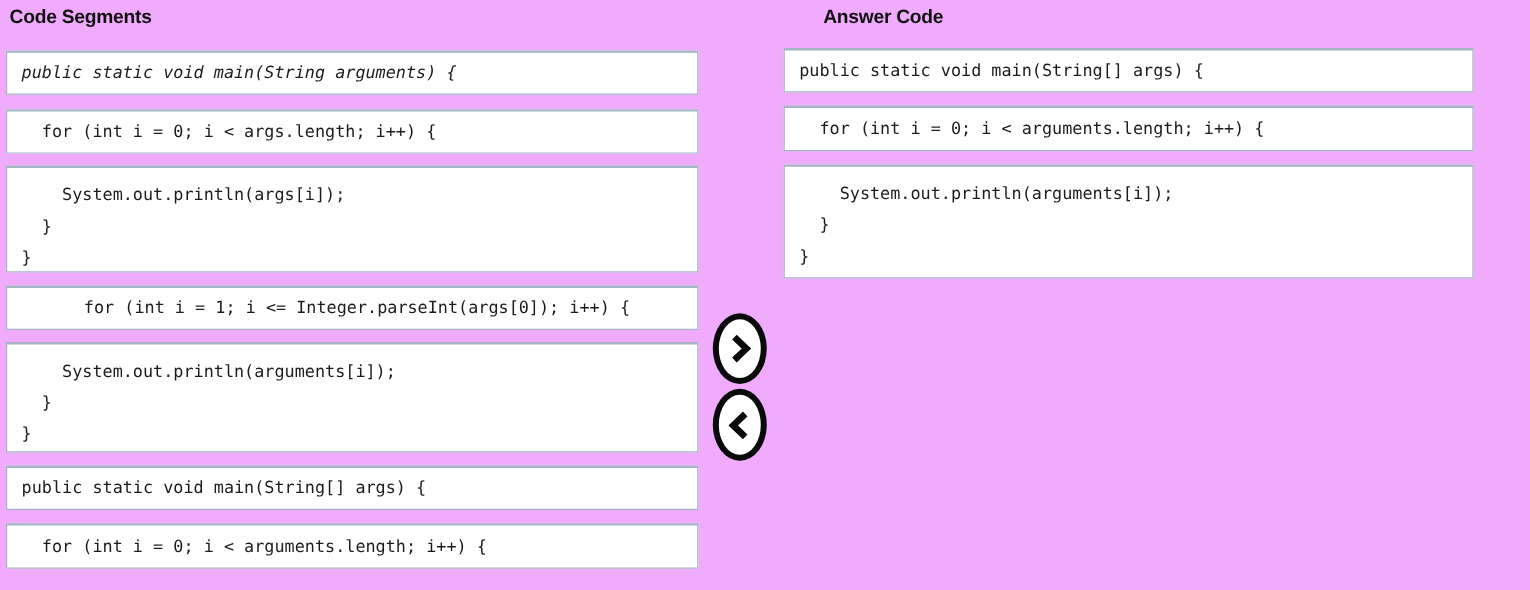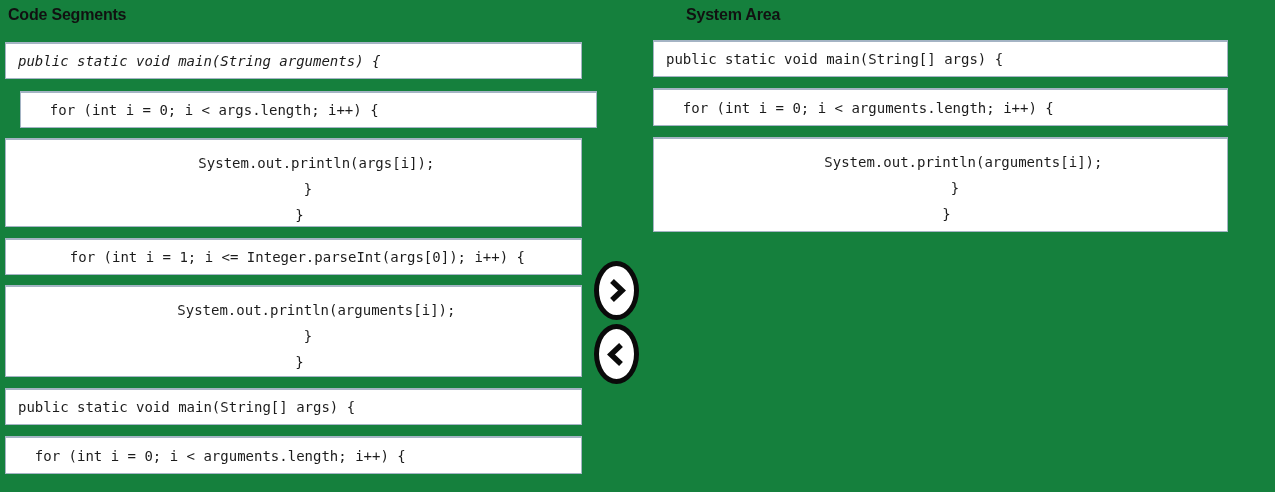--- a/index.html
+++ b/index.html
@@ -4,21 +4,21 @@
 <style>
   html, body {
     margin: 0;
     padding: 0;
     background: #ffffff;
   }
   .stage {
     position: relative;
     width: 1275px;
     height: 492px;
-    background: #15803d;
+    background: #f0abfc;
     font-family: "Liberation Sans", sans-serif;
     overflow: hidden;
   }
   .panel-title {
     position: absolute;
     font-family: "Liberation Sans", sans-serif;
     font-size: 16px;
     font-weight: 700;
     color: #111111;
     letter-spacing: -0.2px;
@@ -37,21 +37,20 @@
     overflow: hidden;
   }
   .code-box.single {
     display: flex;
     align-items: center;
     padding-left: 12px;
   }
   .code-box.multi {
     padding: 10px 0 0 12px;
     line-height: 26px;
-    text-align: center;
   }
   .move-btn {
     position: absolute;
     box-sizing: border-box;
     background: #ffffff;
     border: 5px solid #0a0a0a;
     border-radius: 50%;
     padding: 0;
     margin: 0;
     display: flex;
@@ -65,21 +64,21 @@
 </style>
 </head>
 <body>
 
 <div class="stage">
 
   <div class="panel-title" style="left:8px; top:6px;">Code Segments</div>
 
   <div class="code-box single" style="left:5px; top:42px;  width:577px; height:37px;font-style:italic;">public static void main(String arguments) {</div>
 
-  <div class="code-box single" style="left:5px; top:91px;  width:577px; height:37px;margin-left:15px;">  for (int i = 0; i &lt; args.length; i++) {</div>
+  <div class="code-box single" style="left:5px; top:91px;  width:577px; height:37px;">  for (int i = 0; i &lt; args.length; i++) {</div>
 
   <div class="code-box multi" style="left:5px; top:138px; width:577px; height:89px;">    System.out.println(args[i]);
   }
 }</div>
 
   <div class="code-box single" style="left:5px; top:238px; width:577px; height:37px;padding-left:47px;">  for (int i = 1; i &lt;= Integer.parseInt(args[0]); i++) {</div>
 
   <div class="code-box multi" style="left:5px; top:285px; width:577px; height:92px;">    System.out.println(arguments[i]);
   }
 }</div>
@@ -97,21 +96,21 @@
   </button>
 
   <button class="move-btn" style="left:594px; top:324px; width:45px; height:60px;" type="button">
     <span>
       <svg width="19" height="27" viewBox="0 0 19 27">
         <polyline points="14,4 4,13.5 14,23" fill="none" stroke="#0a0a0a" stroke-width="5.5"></polyline>
       </svg>
     </span>
   </button>
 
-  <div class="panel-title" style="left:686px; top:6px;">System Area</div>
+  <div class="panel-title" style="left:686px; top:6px;">Answer Code</div>
 
   <div class="code-box single" style="left:653px; top:40px;  width:575px; height:37px;">public static void main(String[] args) {</div>
 
   <div class="code-box single" style="left:653px; top:88px;  width:575px; height:38px;">  for (int i = 0; i &lt; arguments.length; i++) {</div>
 
   <div class="code-box multi" style="left:653px; top:137px; width:575px; height:95px;">    System.out.println(arguments[i]);
   }
 }</div>
 
 </div>

